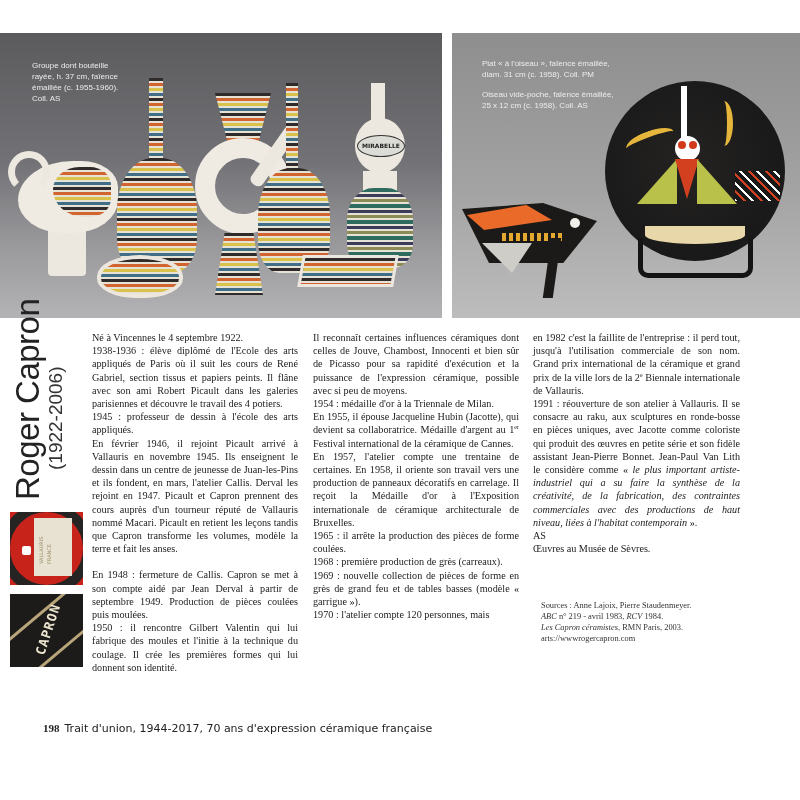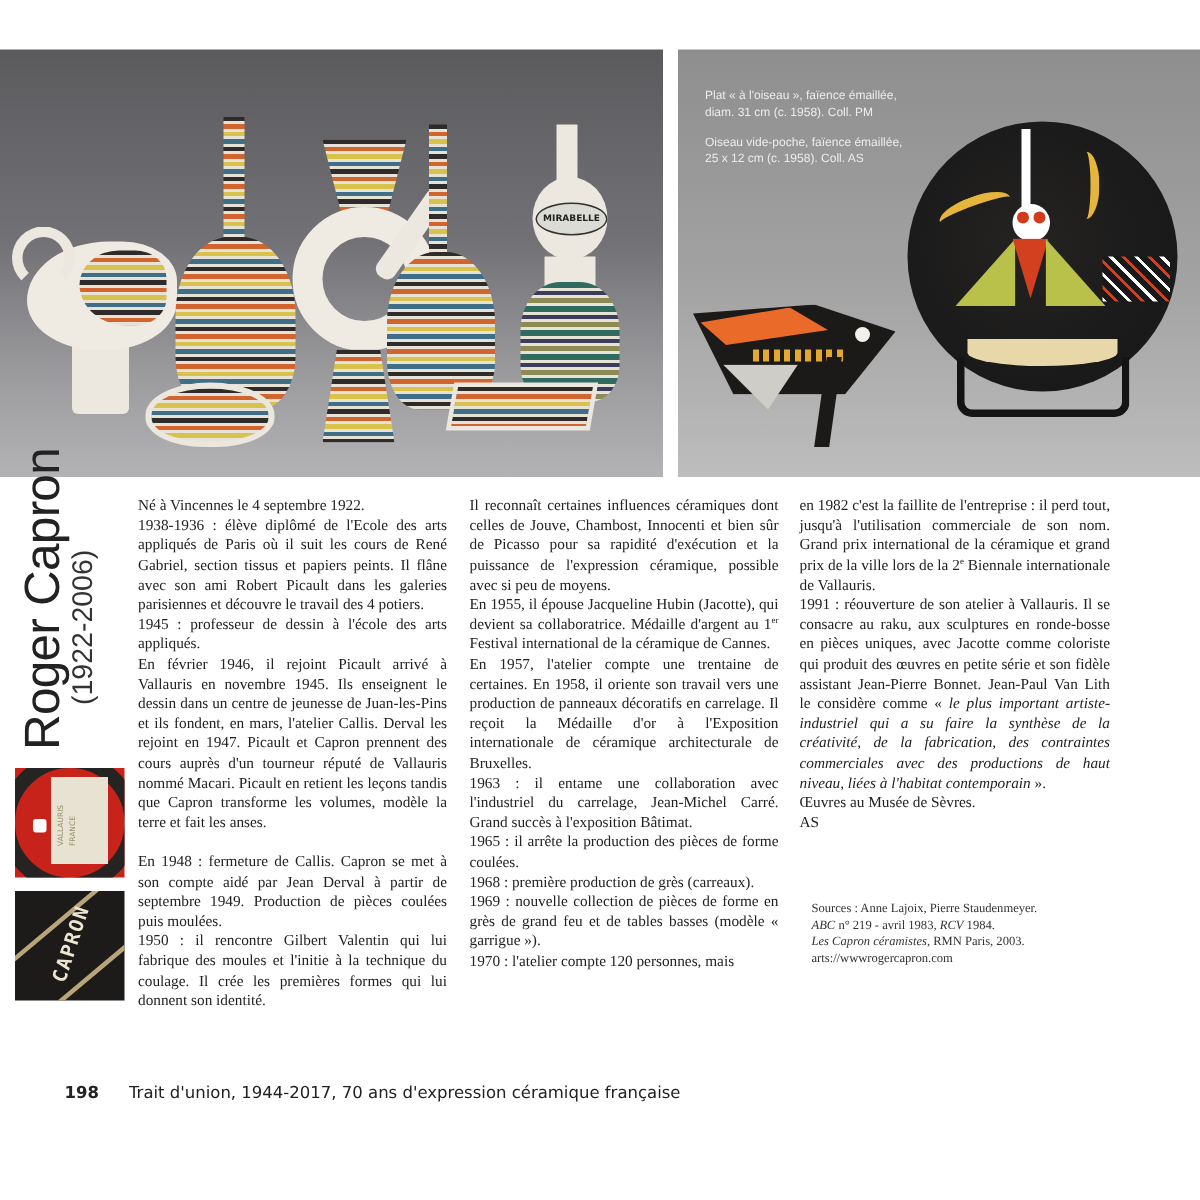--- a/index.html
+++ b/index.html
@@ -2,21 +2,21 @@
 <html><head>
 <meta charset="utf-8">
 <style>
   html, body { margin:0; padding:0; background:#fff; }
   body { width:800px; height:800px; position:relative; overflow:hidden; font-family:"DejaVu Sans", sans-serif; color:#2a2a2a; }
   .photo { position:absolute; top:33px; height:285px; overflow:hidden; }
   .photo-left { left:0; width:442px; background:linear-gradient(180deg,#5b5a5d 0%,#727175 45%,#9a999c 75%,#b3b2b5 100%); }
   .photo-right { left:452px; width:348px; background:linear-gradient(180deg,#8e8e8e 0%,#a3a3a3 55%,#bdbdbd 100%); }
   .caption { position:absolute; color:#ececec; font-size:8px; line-height:11px; font-family:"Liberation Sans", sans-serif; }
   .cap-left { left:32px; top:27px; width:110px; }
-  .cap-right { left:18px; top:25px; width:160px; }
+  .cap-right { left:30px; top:25px; width:160px; }
   .cap-right p { margin:0 0 9px 0; }
 
   
   .stripes { background:repeating-linear-gradient(180deg,#2e2b2a 0 3px,#e7e2d6 3px 5px,#d1642f 5px 8px,#e7e2d6 8px 10px,#d8c24c 10px 13px,#e7e2d6 13px 15px,#3f6e86 15px 18px,#e7e2d6 18px 20px); }
   .shape { position:absolute; }
 
   .side-title { position:absolute; left:10px; top:330px; width:64px; height:170px; }
   .side-title .rot { position:absolute; left:0; top:0; width:170px; height:64px; transform-origin:0 0; transform:translate(0,170px) rotate(-90deg); }
   .name { font-family:"Liberation Sans", sans-serif; font-size:33px; line-height:36px; color:#222; letter-spacing:-0.5px; white-space:nowrap; }
   .dates { font-family:"Liberation Sans", sans-serif; font-size:19px; line-height:20px; color:#333; margin-left:30px; white-space:nowrap; }
@@ -28,26 +28,32 @@
   .col p { margin:0; }
   .col .gap { margin-top:13px; }
   .c1 { left:92px; width:206px; }
   .c2 { left:313px; width:206px; }
   .c3 { left:533px; width:207px; }
   .col em { font-style:italic; }
   sup { font-size:6px; vertical-align:top; line-height:8px; }
   .sources { position:absolute; left:541px; top:600px; width:200px; font-family:"Liberation Serif", serif; font-size:8.4px; line-height:11px; color:#333; }
   .sources p { margin:0; }
   .footer { position:absolute; left:43px; top:722px; font-family:"DejaVu Sans", sans-serif; font-size:11px; color:#222; }
-  .footer .pg { font-weight:bold; margin-right:20px; }
+  .footer .pg { font-weight:bold; margin-right:5px;font-family:Liberation Serif, serif; }
 </style>
 </head>
 <body>
 
 <div class="photo photo-left">
+  <div class="caption cap-left">
+    <div>Groupe dont bouteille</div>
+    <div>rayée, h. 37 cm, faïence</div>
+    <div>émaillée (c. 1955-1960).</div>
+    <div>Coll. AS</div>
+  </div>
 
   <div class="shape" style="left:8px;top:118px;width:110px;height:125px;">
     <div style="position:absolute;left:40px;top:70px;width:38px;height:55px;background:#ece8e0;border-radius:8px 8px 4px 4px;"></div>
     <div style="position:absolute;left:10px;top:10px;width:100px;height:72px;background:#efebe3;border-radius:60% 40% 50% 50%;"></div>
     <div class="stripes" style="position:absolute;left:45px;top:16px;width:58px;height:50px;border-radius:50% 40% 40% 60%;"></div>
     <div style="position:absolute;left:0;top:0;width:28px;height:28px;border:7px solid #ece8e0;border-radius:50%;border-bottom-color:transparent;"></div>
   </div>
 
   <div class="shape" style="left:117px;top:45px;width:80px;height:195px;">
     <div class="stripes" style="position:absolute;left:32px;top:0;width:14px;height:90px;"></div>
@@ -134,34 +140,34 @@
   <p>Né à Vincennes le 4 septembre 1922.</p>
   <p>1938-1936 : élève diplômé de l'Ecole des arts appliqués de Paris où il suit les cours de René Gabriel, section tissus et papiers peints. Il flâne avec son ami Robert Picault dans les galeries parisiennes et découvre le travail des 4 potiers.</p>
   <p>1945 : professeur de dessin à l'école des arts appliqués.</p>
   <p>En février 1946, il rejoint Picault arrivé à Vallauris en novembre 1945. Ils enseignent le dessin dans un centre de jeunesse de Juan-les-Pins et ils fondent, en mars, l'atelier Callis. Derval les rejoint en 1947. Picault et Capron prennent des cours auprès d'un tourneur réputé de Vallauris nommé Macari. Picault en retient les leçons tandis que Capron transforme les volumes, modèle la terre et fait les anses.</p>
   <p class="gap">En 1948 : fermeture de Callis. Capron se met à son compte aidé par Jean Derval à partir de septembre 1949. Production de pièces coulées puis moulées.</p>
   <p>1950 : il rencontre Gilbert Valentin qui lui fabrique des moules et l'initie à la technique du coulage. Il crée les premières formes qui lui donnent son identité.</p>
 </div>
 
 <div class="col c2">
   <p>Il reconnaît certaines influences céramiques dont celles de Jouve, Chambost, Innocenti et bien sûr de Picasso pour sa rapidité d'exécution et la puissance de l'expression céramique, possible avec si peu de moyens.</p>
+  <p>1954 : médaille d'or à la Triennale de Milan.</p>
   <p><span>En 1955, il épouse Jacqueline Hubin (Jacotte), qui devient sa collaboratrice. Médaille d'argent au 1</span><sup>er</sup><span> Festival international de la céramique de Cannes.</span></p>
   <p>En 1957, l'atelier compte une trentaine de certaines. En 1958, il oriente son travail vers une production de panneaux décoratifs en carrelage. Il reçoit la Médaille d'or à l'Exposition internationale de céramique architecturale de Bruxelles.</p>
-  <p>1963 : il entame une collaboration avec l'industriel du carrelage, Jean-Michel Carré. Grand succès à l'exposition Bâtimat.</p>
   <p>1965 : il arrête la production des pièces de forme coulées.</p>
   <p>1968 : première production de grès (carreaux).</p>
   <p>1969 : nouvelle collection de pièces de forme en grès de grand feu et de tables basses (modèle « garrigue »).</p>
   <p>1970 : l'atelier compte 120 personnes, mais</p>
 </div>
 
 <div class="col c3">
   <p><span>en 1982 c'est la faillite de l'entreprise : il perd tout, jusqu'à l'utilisation commerciale de son nom. Grand prix international de la céramique et grand prix de la ville lors de la 2</span><sup>e</sup><span> Biennale internationale de Vallauris.</span></p>
   <p><span>1991 : réouverture de son atelier à Vallauris. Il se consacre au raku, aux sculptures en ronde-bosse en pièces uniques, avec Jacotte comme coloriste qui produit des œuvres en petite série et son fidèle assistant Jean-Pierre Bonnet. Jean-Paul Van Lith le considère comme « </span><em>le plus important artiste-industriel qui a su faire la synthèse de la créativité, de la fabrication, des contraintes commerciales avec des productions de haut niveau, liées à l'habitat contemporain</em><span> ».</span></p>
+  <p>AS</p>
   <p>Œuvres au Musée de Sèvres.</p>
-  <p>AS</p>
 </div>
 
 <div class="sources">
   <p>Sources : Anne Lajoix, Pierre Staudenmeyer.</p>
   <p><em>ABC</em><span> n° 219 - avril 1983, </span><em>RCV</em><span> 1984.</span></p>
   <p><em>Les Capron céramistes</em><span>, RMN Paris, 2003.</span></p>
   <p>arts://wwwrogercapron.com</p>
 </div>
 
 <div class="footer">

